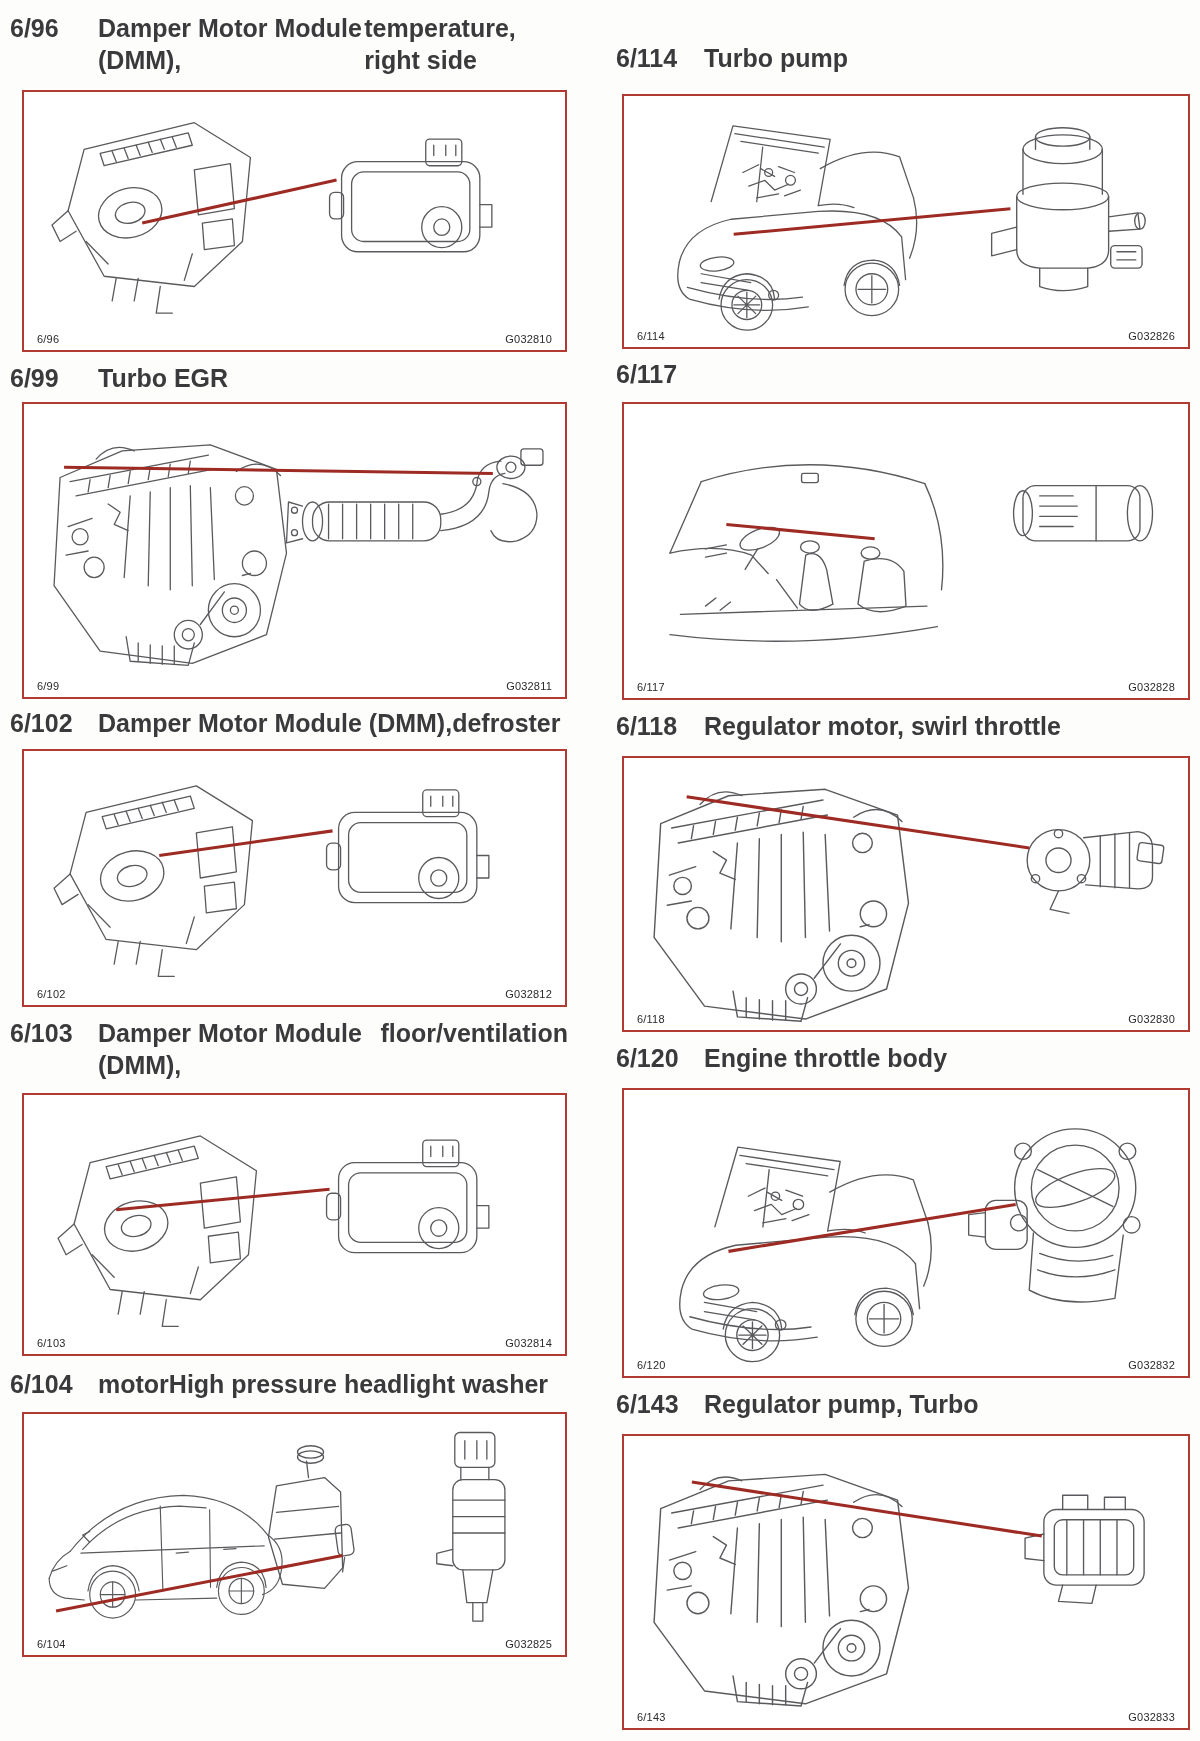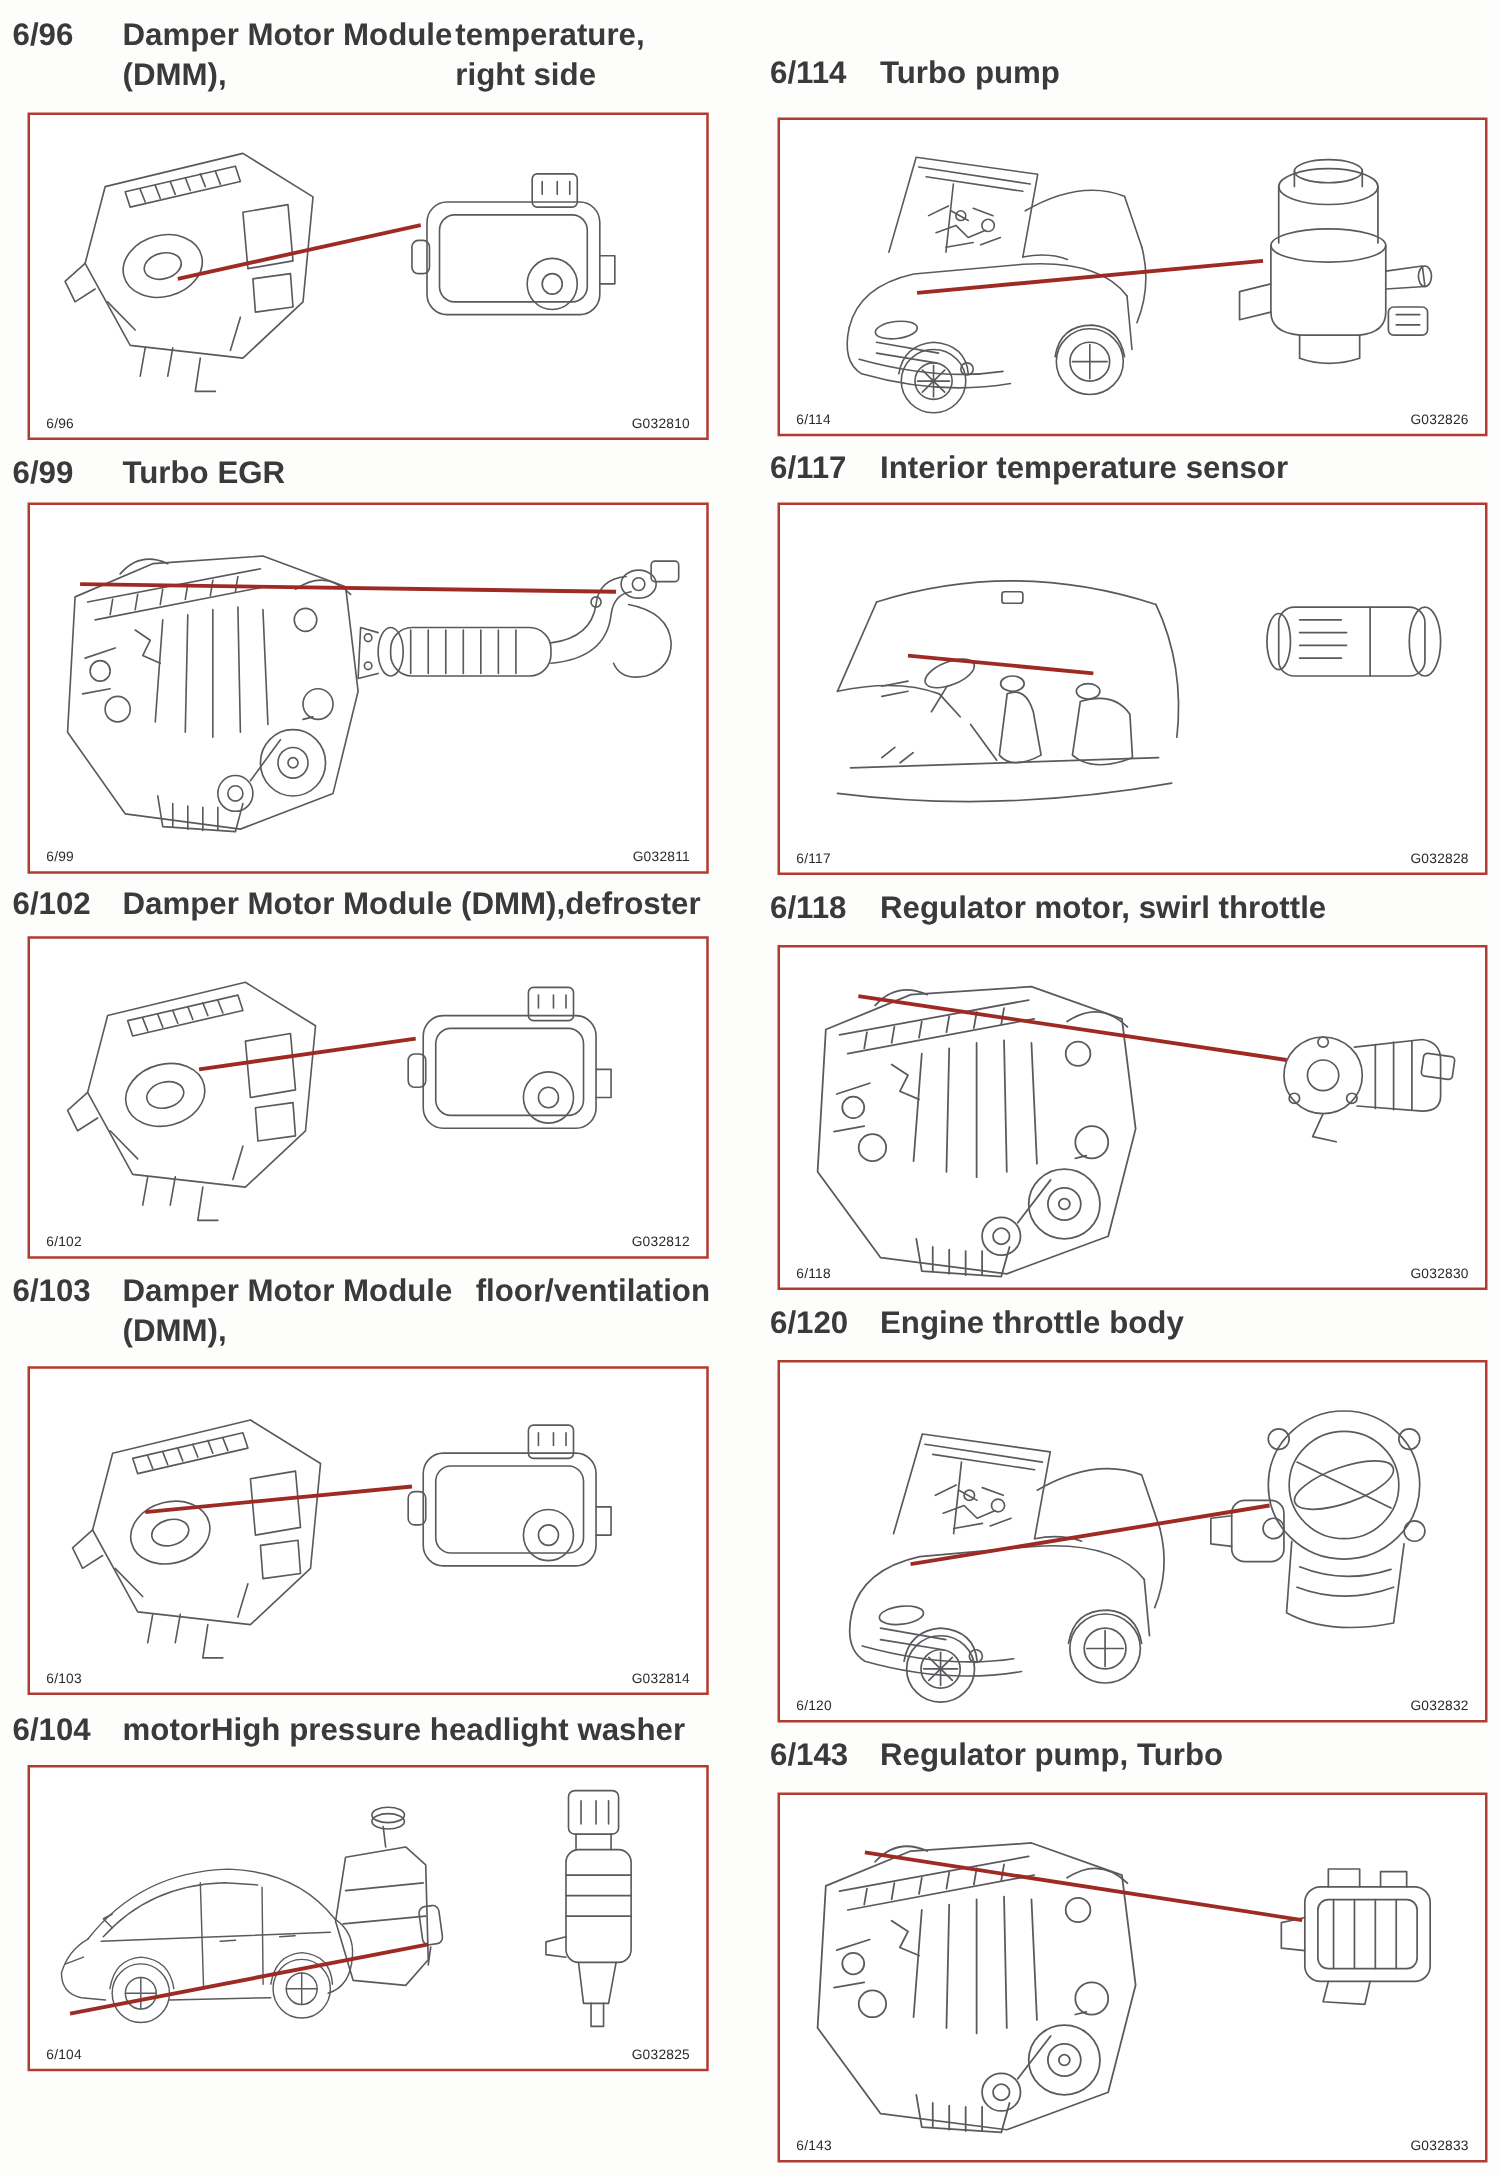--- a/index.html
+++ b/index.html
@@ -288,24 +288,20 @@
           <path d="M398 168 L398 186 M444 168 L444 186 M398 186 Q420 194 444 186"></path>
         </g>
         <line class="leader" x1="105" y1="135" x2="370" y2="110"></line>
       </svg>
       <span class="corner corner-l">6/114</span>
       <span class="corner corner-r">G032826</span>
     </div>
 
     <h2 class="fig-heading" style="margin-top:9px;margin-bottom:12px">
       <span class="fig-num">6/117</span>
-      <span class="fig-title">
-          <span>Interior temperature sensor</span>
-          <span></span>
-        </span>
     </h2>
     <div class="fig-frame" style="height:298px">
       <svg viewBox="0 0 540 288" preserveAspectRatio="none">
         <use href="#sym-interior" transform="translate(18,30)"></use>
         <g class="art">
           <rect x="382" y="80" width="112" height="54" rx="12"></rect>
           <ellipse cx="494" cy="107" rx="12" ry="27"></ellipse>
           <ellipse cx="382" cy="107" rx="9" ry="22"></ellipse>
           <path d="M398 90 L430 90 M398 100 L434 100 M398 110 L434 110 M398 120 L430 120"></path>
           <path d="M452 80 L452 134"></path>

